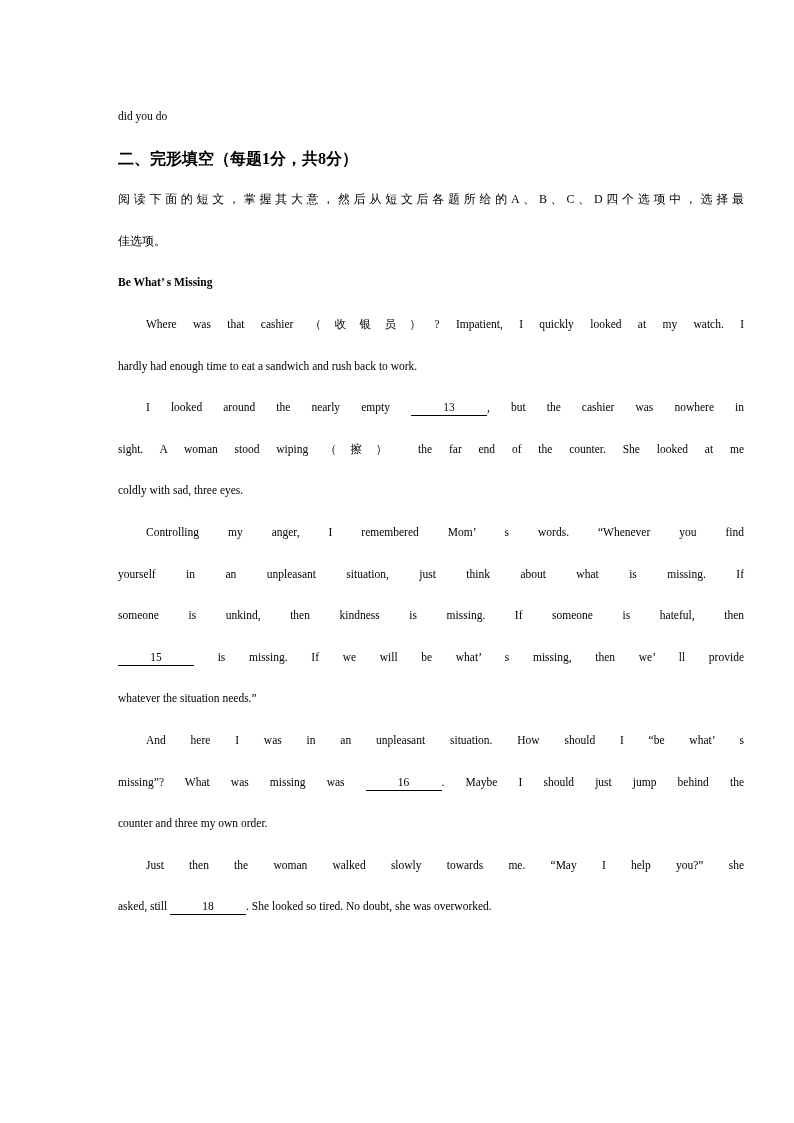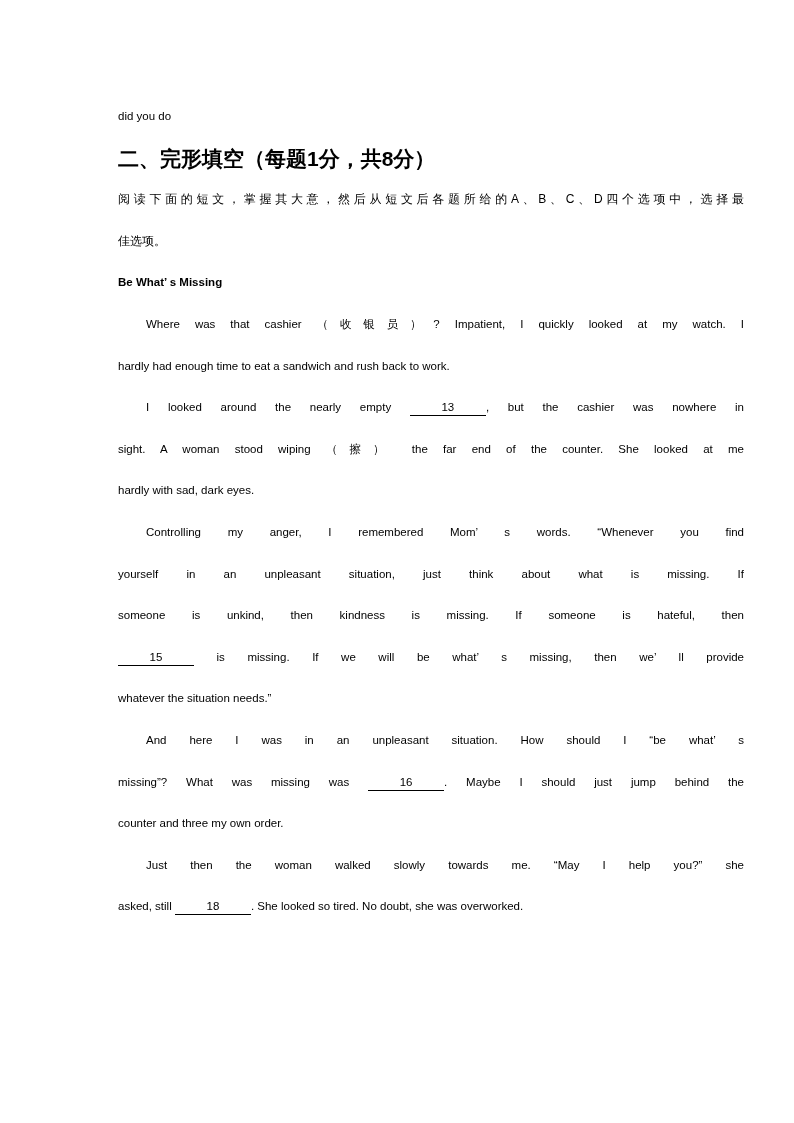--- a/index.html
+++ b/index.html
@@ -11,38 +11,38 @@
     width: 794px;
     height: 1123px;
     overflow: hidden;
   }
   .page {
     box-sizing: border-box;
     width: 794px;
     height: 1123px;
     padding: 96px 50px 0 118px;
     color: #000000;
-    font-family: Liberation Sans, sans-serif;
+    font-family: Liberation Serif, serif;
     font-size: 11.5px;
   }
   .line {
     line-height: 41.6px;
     text-align: justify;
     text-align-last: justify;
     word-spacing: normal;
   }
   .line.last {
     text-align-last: left;
   }
   .line.first {
     text-indent: 28px;
   }
   .heading {
     font-weight: bold;
-    font-size: 21px;
+    font-size: 16px;
     white-space: nowrap;
   }
   .cn {
     font-size: 12px;
   }
   .cn.nowrap {
     white-space: nowrap;
   }
   .title {
     font-weight: bold;
@@ -75,21 +75,21 @@
   <div class="line last title">Be What’ s Missing</div>
 
   <div>
       <div>
         <div class="line first"><span>Where was that cashier （收银员）? Impatient, I quickly looked at my watch. I</span></div>
         <div class="line last"><span>hardly had enough time to eat a sandwich and rush back to work.</span></div>
       </div>
       <div>
         <div class="line first"><span>I looked around the nearly empty </span><span class="blank">13</span><span>, but the cashier was nowhere in</span></div>
         <div class="line"><span>sight. A woman stood wiping （擦） the far end of the counter. She looked at me</span></div>
-        <div class="line last"><span>hardly with sad, dark eyes.</span></div>
+        <div class="line last"><span>coldly with sad, three eyes.</span></div>
       </div>
       <div>
         <div class="line first"><span>Controlling my anger, I remembered Mom’ s words. “Whenever you find</span></div>
         <div class="line"><span>yourself in an unpleasant situation, just think about what is missing. If</span></div>
         <div class="line"><span>someone is unkind, then kindness is missing. If someone is hateful, then</span></div>
         <div class="line"><span class="blank">15</span><span> is missing. If we will be what’ s missing, then we’ ll provide</span></div>
         <div class="line last"><span>whatever the situation needs.”</span></div>
       </div>
       <div>
         <div class="line first"><span>And here I was in an unpleasant situation. How should I “be what’ s</span></div>

